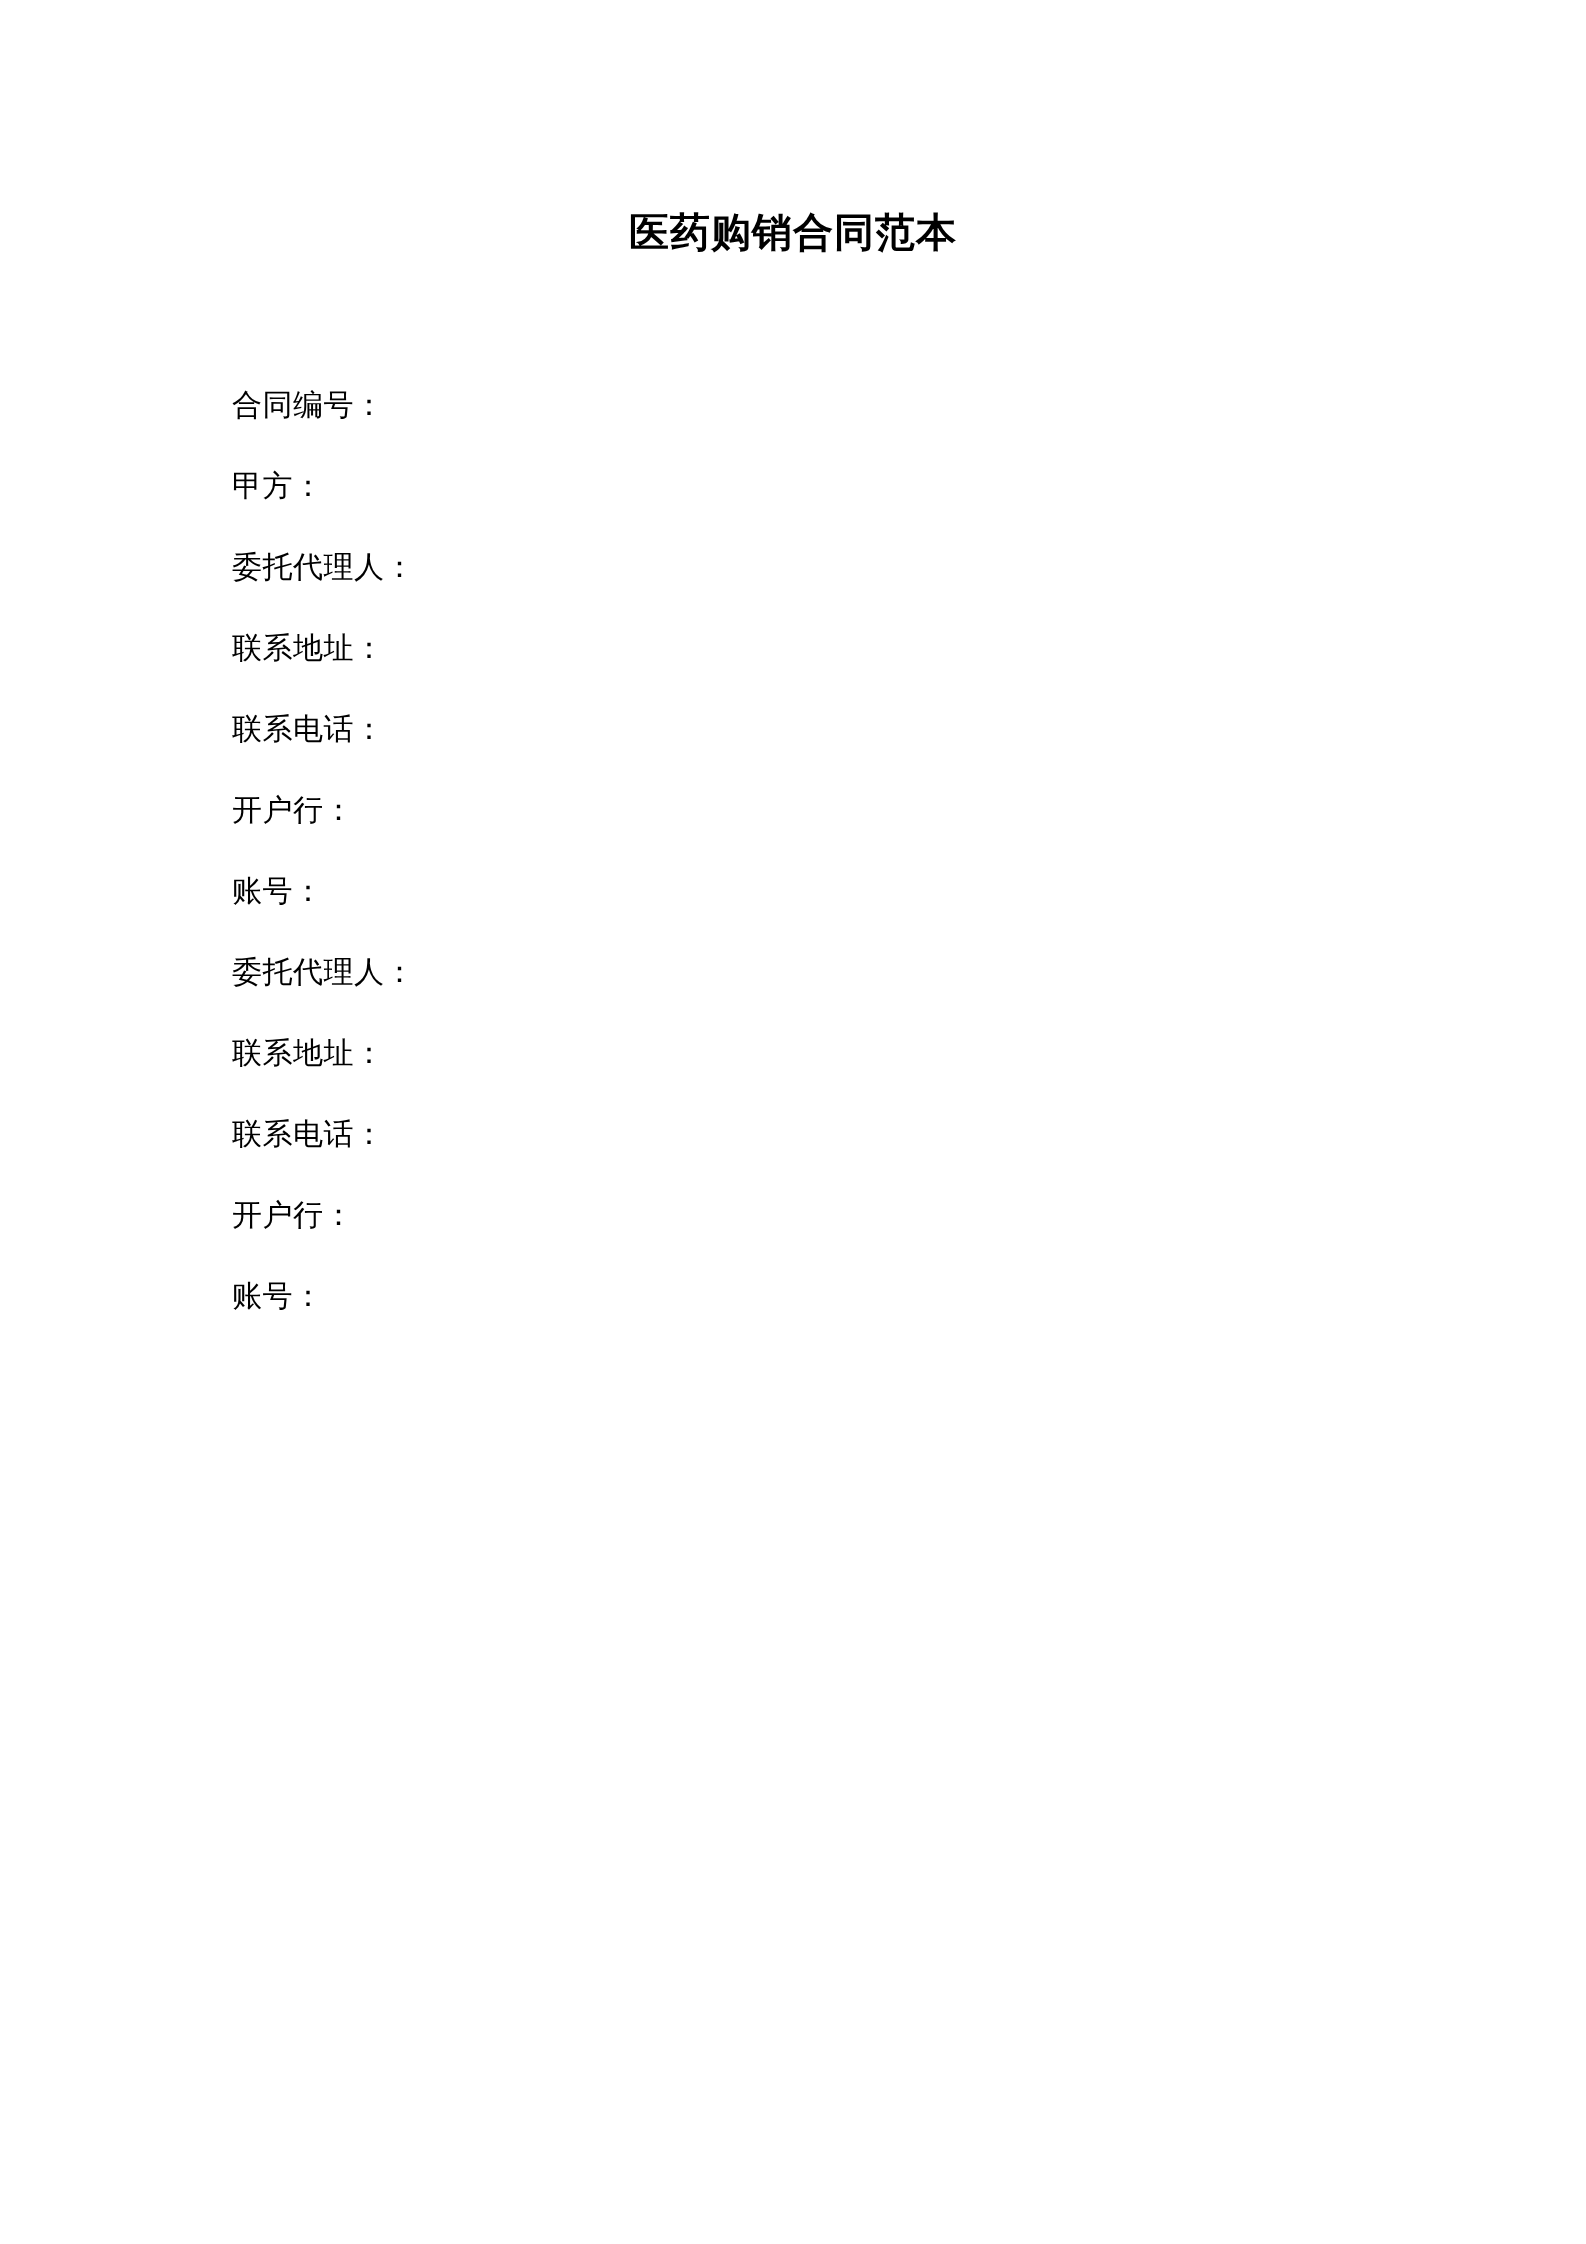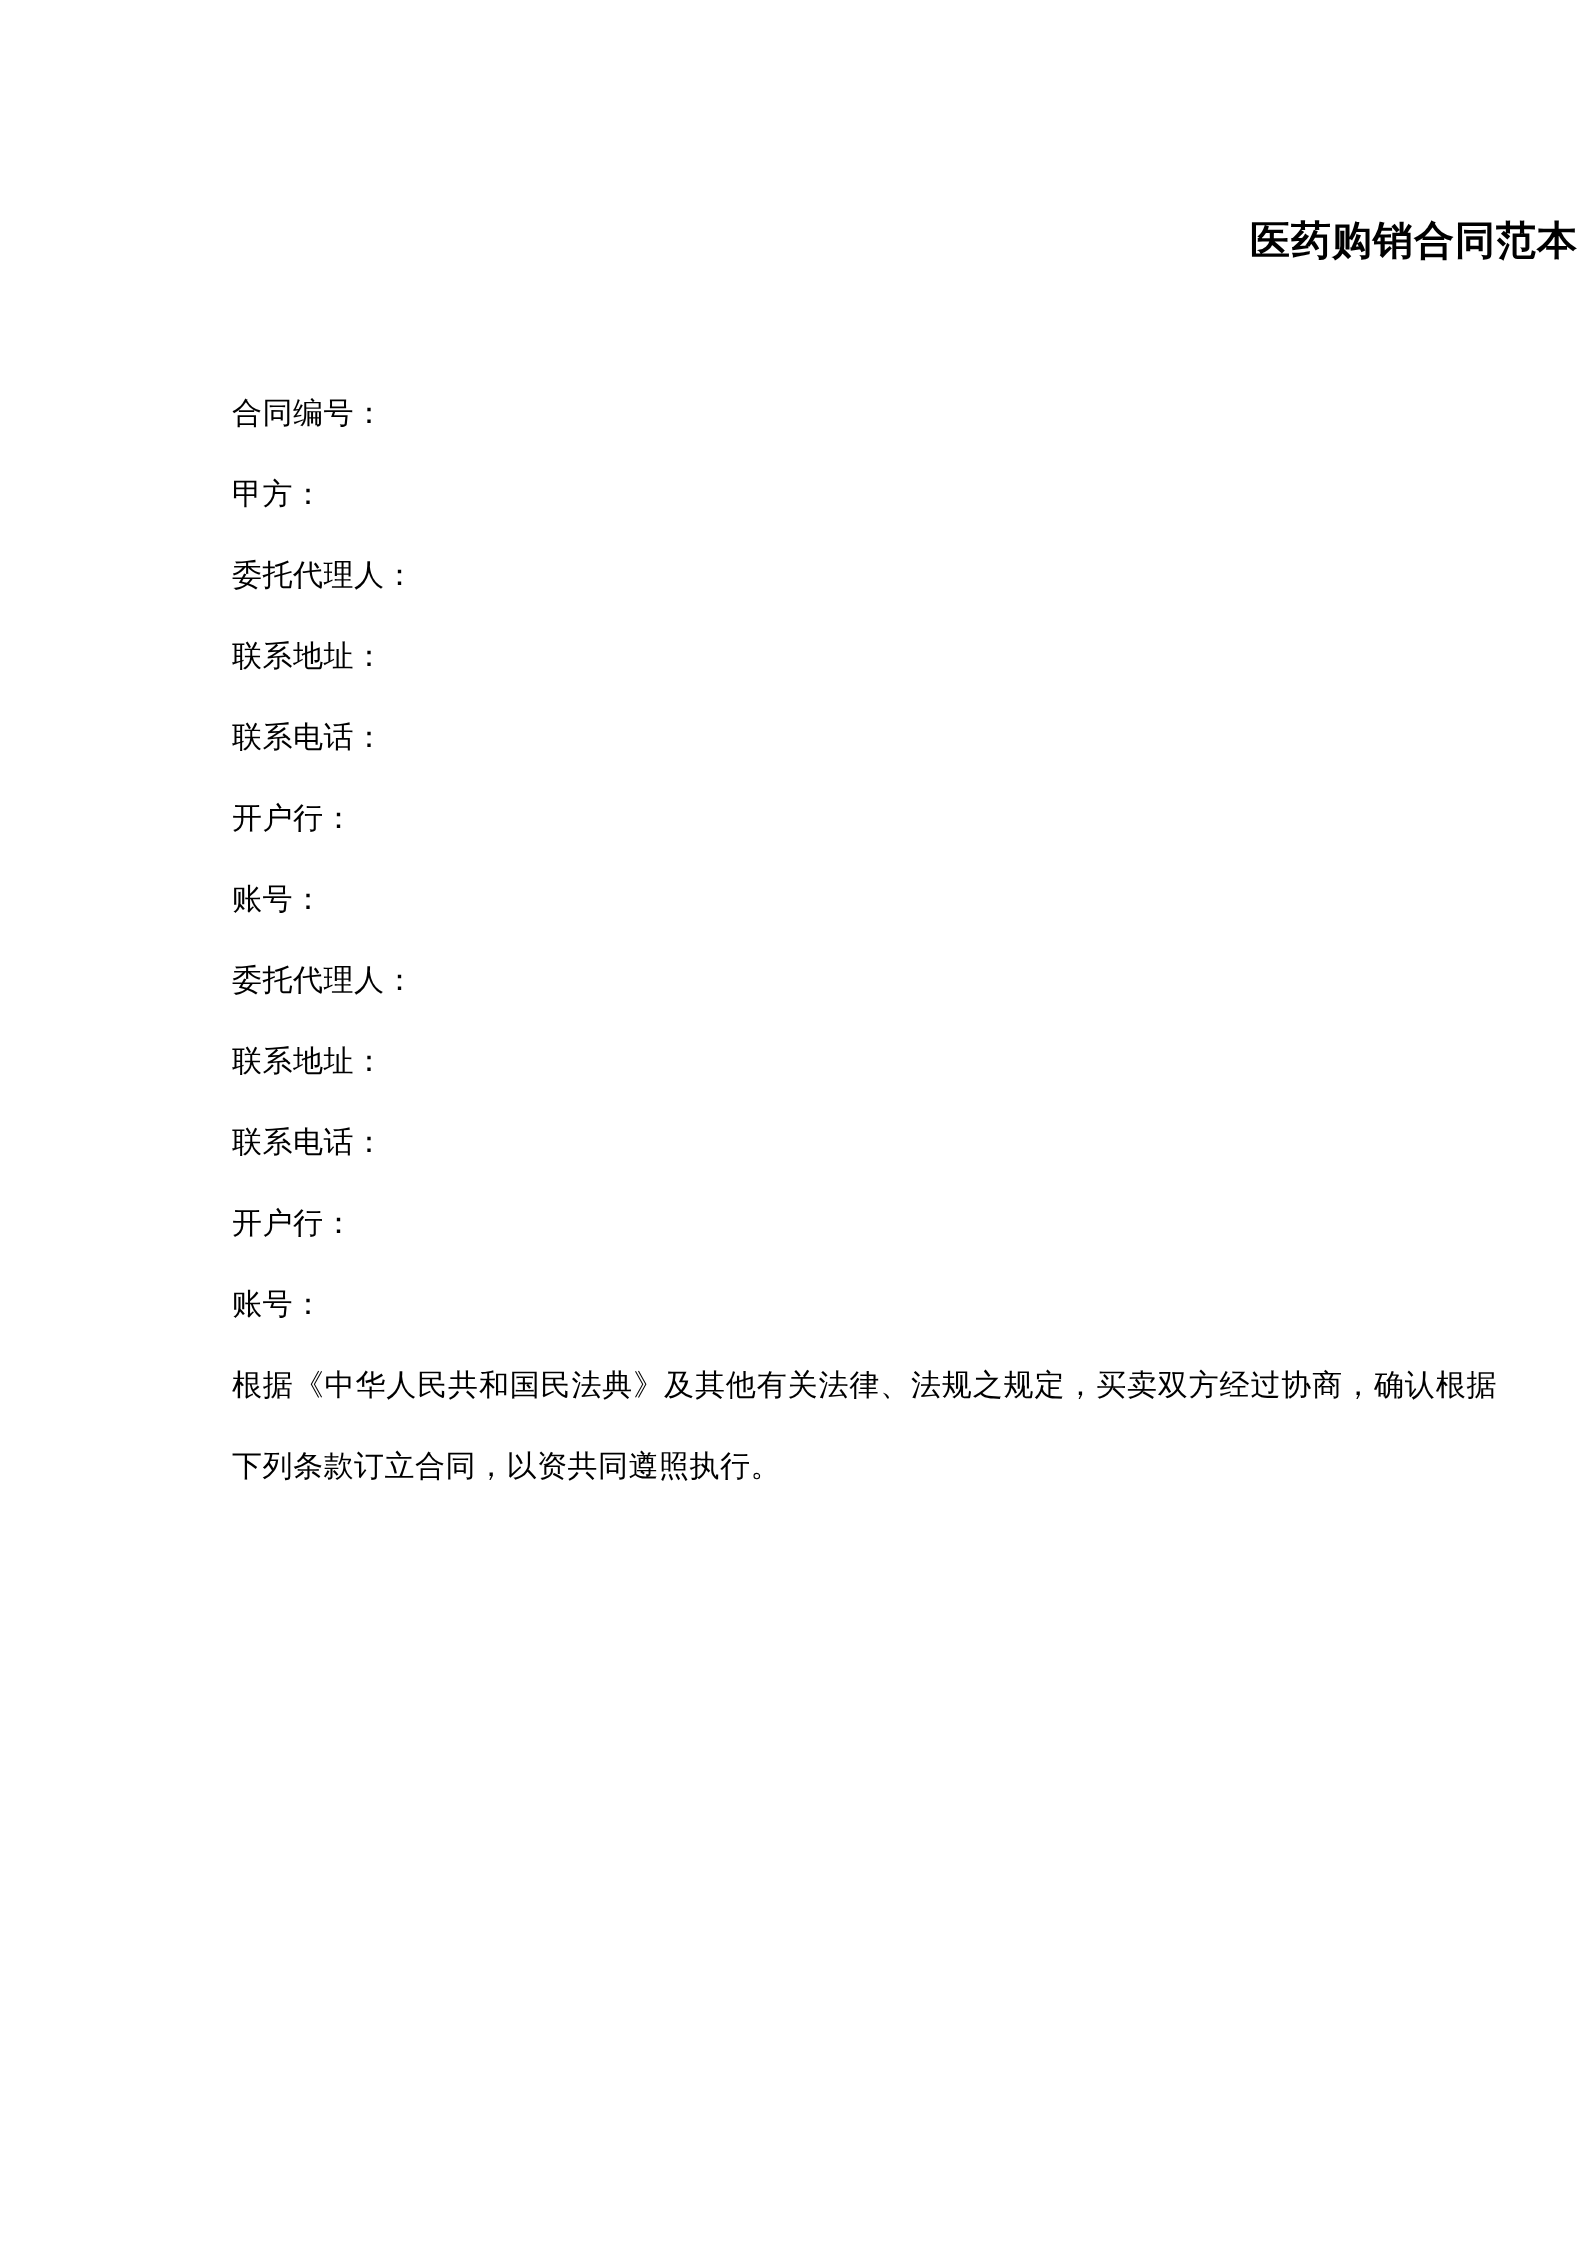--- a/index.html
+++ b/index.html
@@ -17,25 +17,25 @@
   .page {
     position: relative;
     width: 1586px;
     height: 2244px;
     box-sizing: border-box;
     padding: 0;
     background: #ffffff;
     overflow: hidden;
   }
   .doc-title {
-    text-align: right;
+    text-align: center;
     font-size: 40px;
     font-weight: bold;
     letter-spacing: 1px;
-    margin: 8px;
+    margin: 0;
     padding-top: 208px;
     line-height: 1.2;
   }
   .body-block {
     margin-top: 108px;
     padding-left: 232px;
     padding-right: 89px;
   }
   .line {
     font-size: 30px;
@@ -68,18 +68,17 @@
     <div class="line">联系地址：</div>
     <div class="line">联系电话：</div>
     <div class="line">开户行：</div>
     <div class="line">账号：</div>
     <div class="line">委托代理人：</div>
     <div class="line">联系地址：</div>
     <div class="line">联系电话：</div>
     <div class="line">开户行：</div>
     <div class="line">账号：</div>
 
-    <div class="line para">根据《中华人民共和国民法典》及其他有关法律、法规之规定，买卖双方经过协商，确认根据下列条款订立合同，以资共同遵照执行。</div>
 
 
 
   </div>
 </div>
 
 </body></html>

